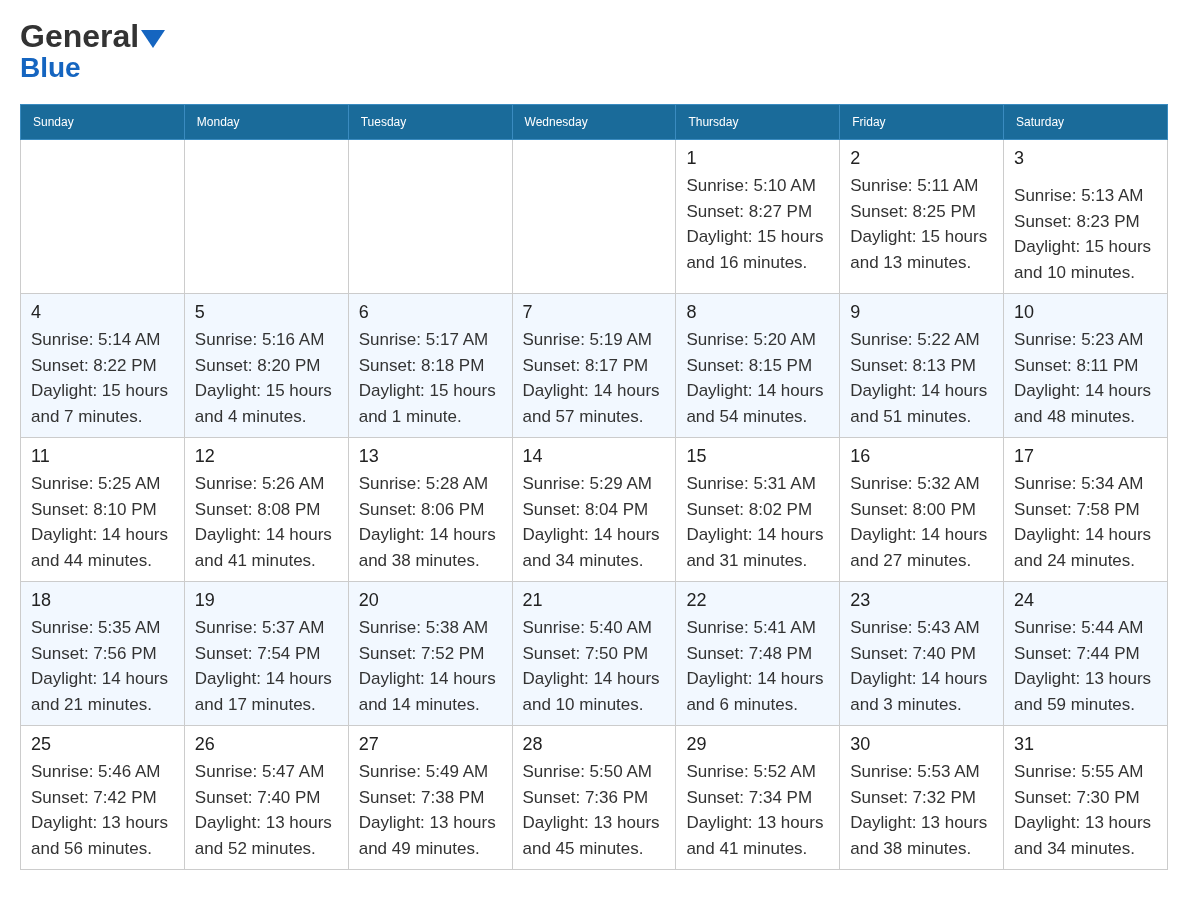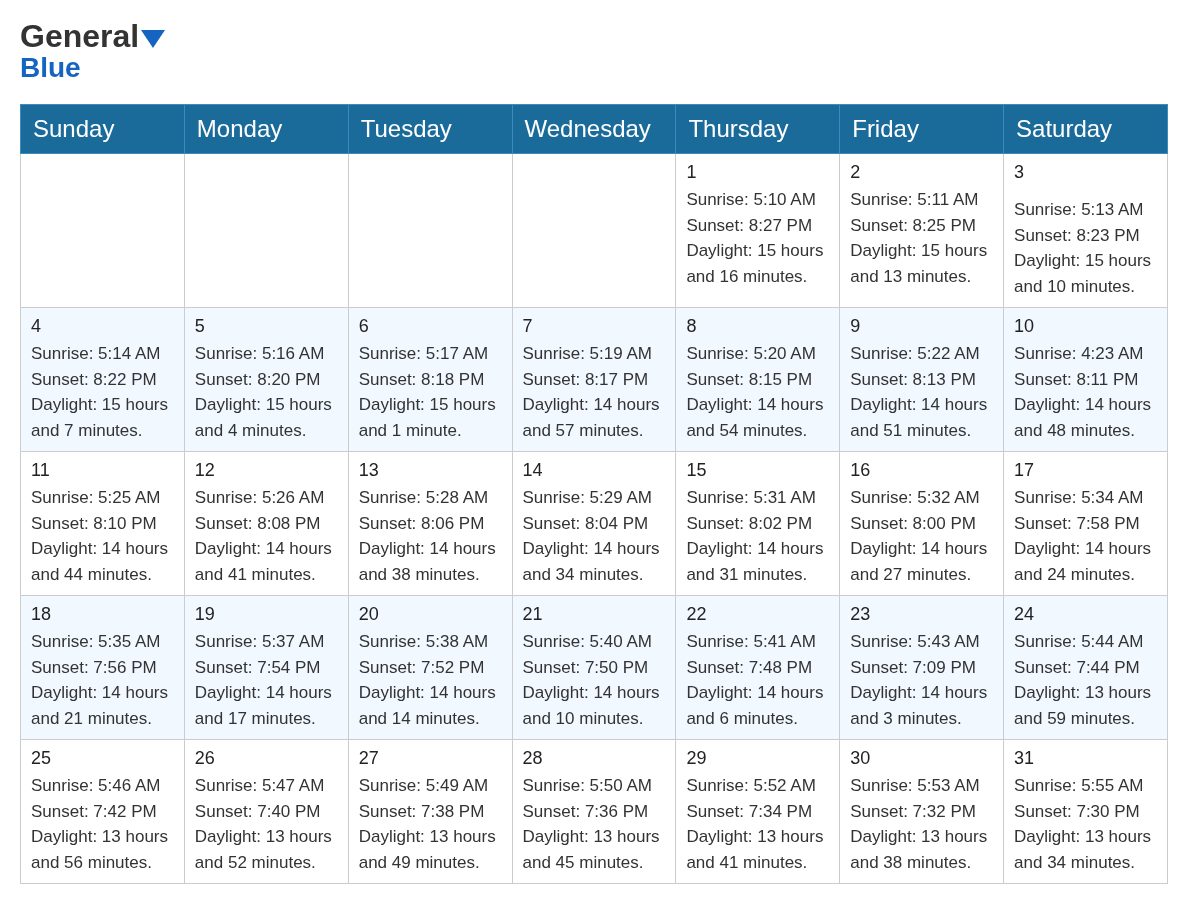--- a/index.html
+++ b/index.html
@@ -56,21 +56,21 @@
       margin-top: 4px;
     }
     .calendar {
       width: 100%;
       border-collapse: collapse;
       border: 1px solid #aaa;
     }
     .calendar th {
       background: #1a6b9a;
       color: #fff;
-      font-size: 24px;
+      font-size: 12px;
       font-weight: normal;
       padding: 10px 12px;
       text-align: left;
       border: 1px solid #3a8bc0;
     }
     .calendar td {
       vertical-align: top;
       border: 1px solid #ccc;
       padding: 8px 10px;
       width: 14.28%;
@@ -186,21 +186,21 @@
 Daylight: 14 hours and 54 minutes.</div>
         </td>
         <td>
           <span class="day-number">9</span>
           <div class="day-info" style="white-space: pre-line;">Sunrise: 5:22 AM
 Sunset: 8:13 PM
 Daylight: 14 hours and 51 minutes.</div>
         </td>
         <td>
           <span class="day-number">10</span>
-          <div class="day-info" style="white-space: pre-line;">Sunrise: 4:23 AM
+          <div class="day-info" style="white-space: pre-line;">Sunrise: 5:23 AM
 Sunset: 8:11 PM
 Daylight: 14 hours and 48 minutes.</div>
         </td>
       </tr>
       <tr>
         <td>
           <span class="day-number">11</span>
           <div class="day-info" style="white-space: pre-line;">Sunrise: 5:25 AM
 Sunset: 8:10 PM
 Daylight: 14 hours and 44 minutes.</div>
@@ -269,21 +269,21 @@
         </td>
         <td>
           <span class="day-number">22</span>
           <div class="day-info" style="white-space: pre-line;">Sunrise: 5:41 AM
 Sunset: 7:48 PM
 Daylight: 14 hours and 6 minutes.</div>
         </td>
         <td>
           <span class="day-number">23</span>
           <div class="day-info" style="white-space: pre-line;">Sunrise: 5:43 AM
-Sunset: 7:09 PM
+Sunset: 7:40 PM
 Daylight: 14 hours and 3 minutes.</div>
         </td>
         <td>
           <span class="day-number">24</span>
           <div class="day-info" style="white-space: pre-line;">Sunrise: 5:44 AM
 Sunset: 7:44 PM
 Daylight: 13 hours and 59 minutes.</div>
         </td>
       </tr>
       <tr>

